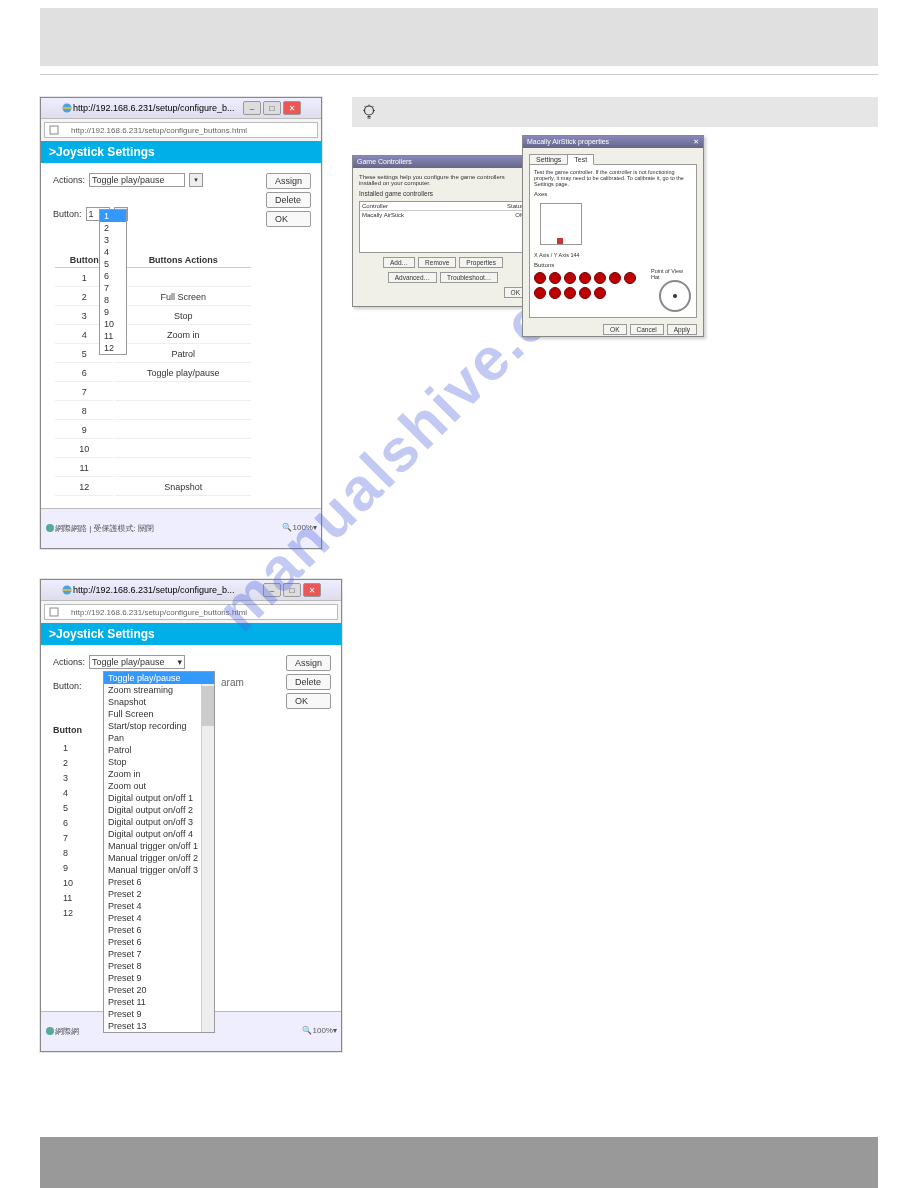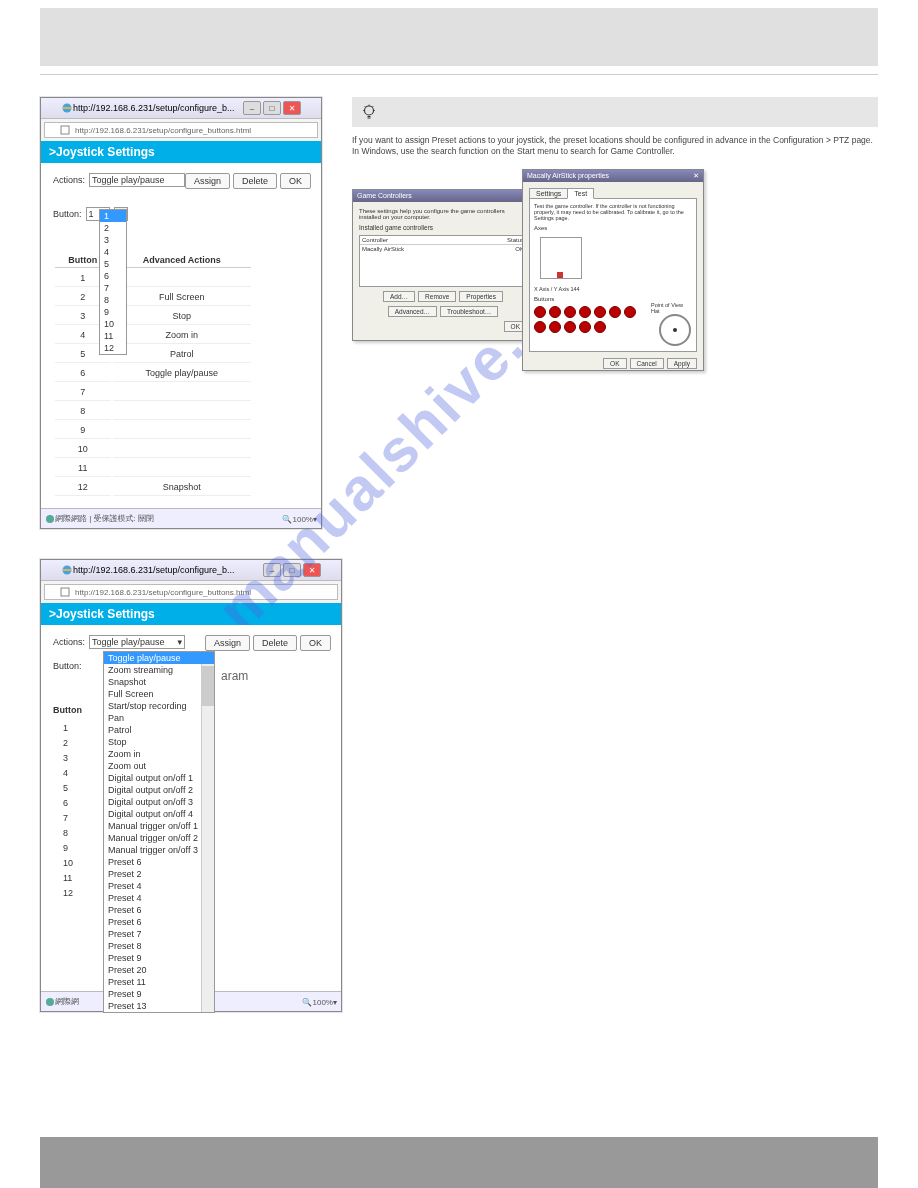--- a/index.html
+++ b/index.html
@@ -14,39 +14,39 @@
 
 
 .browser{border:1px solid #888;background:#f4f4f4;font-size:9px;width:280px;box-shadow:0 0 0 1px rgba(0,0,0,.1)}
 .browser.tall{width:300px}
 .titlebar{background:linear-gradient(#eef,#dde);border-bottom:1px solid #bbb;display:flex;align-items:center;padding:3px 20px;}
 .ie-icon{width:12px;height:12px}
 .titlebar-text{flex:1;font-size:9px;color:#000}
 .winbtns{display:flex;gap:2px}
 .winbtn{width:16px;height:12px;background:#ddd;border:1px solid #999;border-radius:2px;display:flex;align-items:center;justify-content:center;font-size:8px}
 .winbtn.close{background:#e55;color:#fff}
-.urlbar{background:#fff;border:1px solid #bbb;margin:3px;padding:2px 15px;display:flex;align-items:center;gap:5px;font-size:8px;color:#666}
+.urlbar{background:#fff;border:1px solid #bbb;margin:3px;padding:2px 4px;display:flex;align-items:center;gap:12px;font-size:8px;color:#666}
 .content-area{background:#fff;padding:0}
 .banner{background:#00aee8;color:#fff;font-weight:bold;padding:4px 8px;font-size:12px}
 .form-area{padding:10px 12px;background:#fff;position:relative;min-height:290px}
 .form-area.tall{min-height:346px}
 .row-form{display:flex;align-items:center;margin-bottom:6px;gap:4px}
 .lbl{font-size:9px;color:#333}
 .select{border:1px solid #999;background:#fff;font-size:9px;padding:1px 2px;display:flex;align-items:center;gap:2px;min-width:90px}
 .dd-arrow{width:12px;height:12px;background:#eee;border:1px solid #999;display:flex;align-items:center;justify-content:center;font-size:7px}
 .btn{border:1px solid #999;background:#f8f8f8;padding:2px 8px;font-size:9px;border-radius:2px;cursor:pointer}
-.side-btns{position:absolute;right:10px;top:10px;display:flex;gap:3px}
+.side-btns{position:absolute;right:10px;top:10px;display:flex;flex-direction:column;gap:3px}
 .table-area{margin-top:30px}
 .num-list{position:absolute;left:58px;top:46px;background:#fff;border:1px solid #999;z-index:2}
 .num-list .item{padding:1px 12px 1px 4px;font-size:9px}
 .num-list .item.sel{background:#3399ff;color:#fff}
 .tbl{width:200px;font-size:9px}
 .tbl th{text-align:center;font-weight:bold;padding:2px;border-bottom:1px solid #ccc}
 .tbl td{text-align:center;padding:3px 2px;border-bottom:1px solid #eee}
-.statusbar{background:#eef;border-top:1px solid #bbb;padding:4px 4px;display:flex;align-items:flex-end;font-size:8px;color:#555}
+.statusbar{background:#eef;border-top:1px solid #bbb;padding:14px 4px;display:flex;align-items:flex-start;font-size:8px;color:#555}
 .statusbar .spacer{flex:1}
 
 
 .dd-open{position:absolute;left:62px;top:26px;background:#fff;border:1px solid #999;z-index:3;font-size:9px;width:110px}
 .dd-open .opt{padding:1px 4px}
 .dd-open .opt.sel{background:#3399ff;color:#fff}
 .dd-open .scroll{position:absolute;right:0;top:12px;bottom:0;width:12px;background:#eee;border-left:1px solid #ccc}
 .dd-open .scroll .thumb{background:#ccc;width:100%;height:40px;margin-top:2px}
 
 
@@ -144,21 +144,21 @@
                 <div class="item">9</div>
                 <div class="item">10</div>
                 <div class="item">11</div>
                 <div class="item">12</div>
               </div>
               <div class="table-area">
                 <table class="tbl">
                   <tbody>
                       <tr>
                         <th>Button</th>
-                        <th>Advanced Actions</th>
+                        <th>Buttons Actions</th>
                       </tr>
                   <tr>
                         <td>1</td>
                         <td></td>
                       </tr>
                   <tr>
                         <td>2</td>
                         <td>Full Screen</td>
                       </tr>
                   <tr>
@@ -220,21 +220,20 @@
       </div>
 
       <div class="col-right">
         <div class="tipbox">
           <svg class="bulb" viewBox="0 0 24 24">
               <circle cx="12" cy="10" r="6" fill="none" stroke="#333" stroke-width="1.5"></circle>
               <path d="M10 18h4M10 20h4" stroke="#333" stroke-width="1.5"></path>
               <path d="M12 2v2M4 10h2M18 10h2M6 4l1.5 1.5M18 4l-1.5 1.5" stroke="#333" stroke-width="1"></path>
             </svg>
         </div>
-        <div class="tiptext">If you want to assign Preset actions to your joystick, the preset locations should be configured in advance in the Configuration &gt; PTZ page. In Windows, use the search function on the Start menu to search for Game Controller.</div>
 
         <div class="gc-wrap">
           <div class="gc-dialog gc1">
             <div class="gc-title">
                 <span>Game Controllers</span>
                 <span>✕</span>
               </div>
             <div class="gc-body">
               <div style="font-size:6px;margin-bottom:4px">These settings help you configure the game controllers installed on your computer.</div>
               <div style="font-size:6.5px">Installed game controllers</div>
@@ -342,21 +341,21 @@
             <div class="row-form">
               <span class="lbl">Actions:</span>
               <div class="select">
                 <span>Toggle play/pause</span>
                 <span style="margin-left:auto">▾</span>
               </div>
             </div>
             <div class="row-form" style="margin-top:12px">
               <span class="lbl">Button:</span>
             </div>
-            <div style="position:absolute;left:180px;top:44px;font-size:12px;color:#666">aram</div>
+            <div style="position:absolute;left:180px;top:32px;font-size:10px;color:#666">aram</div>
             <div style="position:absolute;left:12px;top:80px;font-size:9px;font-weight:bold">Button</div>
             <div style="position:absolute;left:22px;top:96px;font-size:9px;line-height:15px">
               <div>1</div>
                 <div>2</div>
                 <div>3</div>
                 <div>4</div>
                 <div>5</div>
                 <div>6</div>
                 <div>7</div>
                 <div>8</div>

